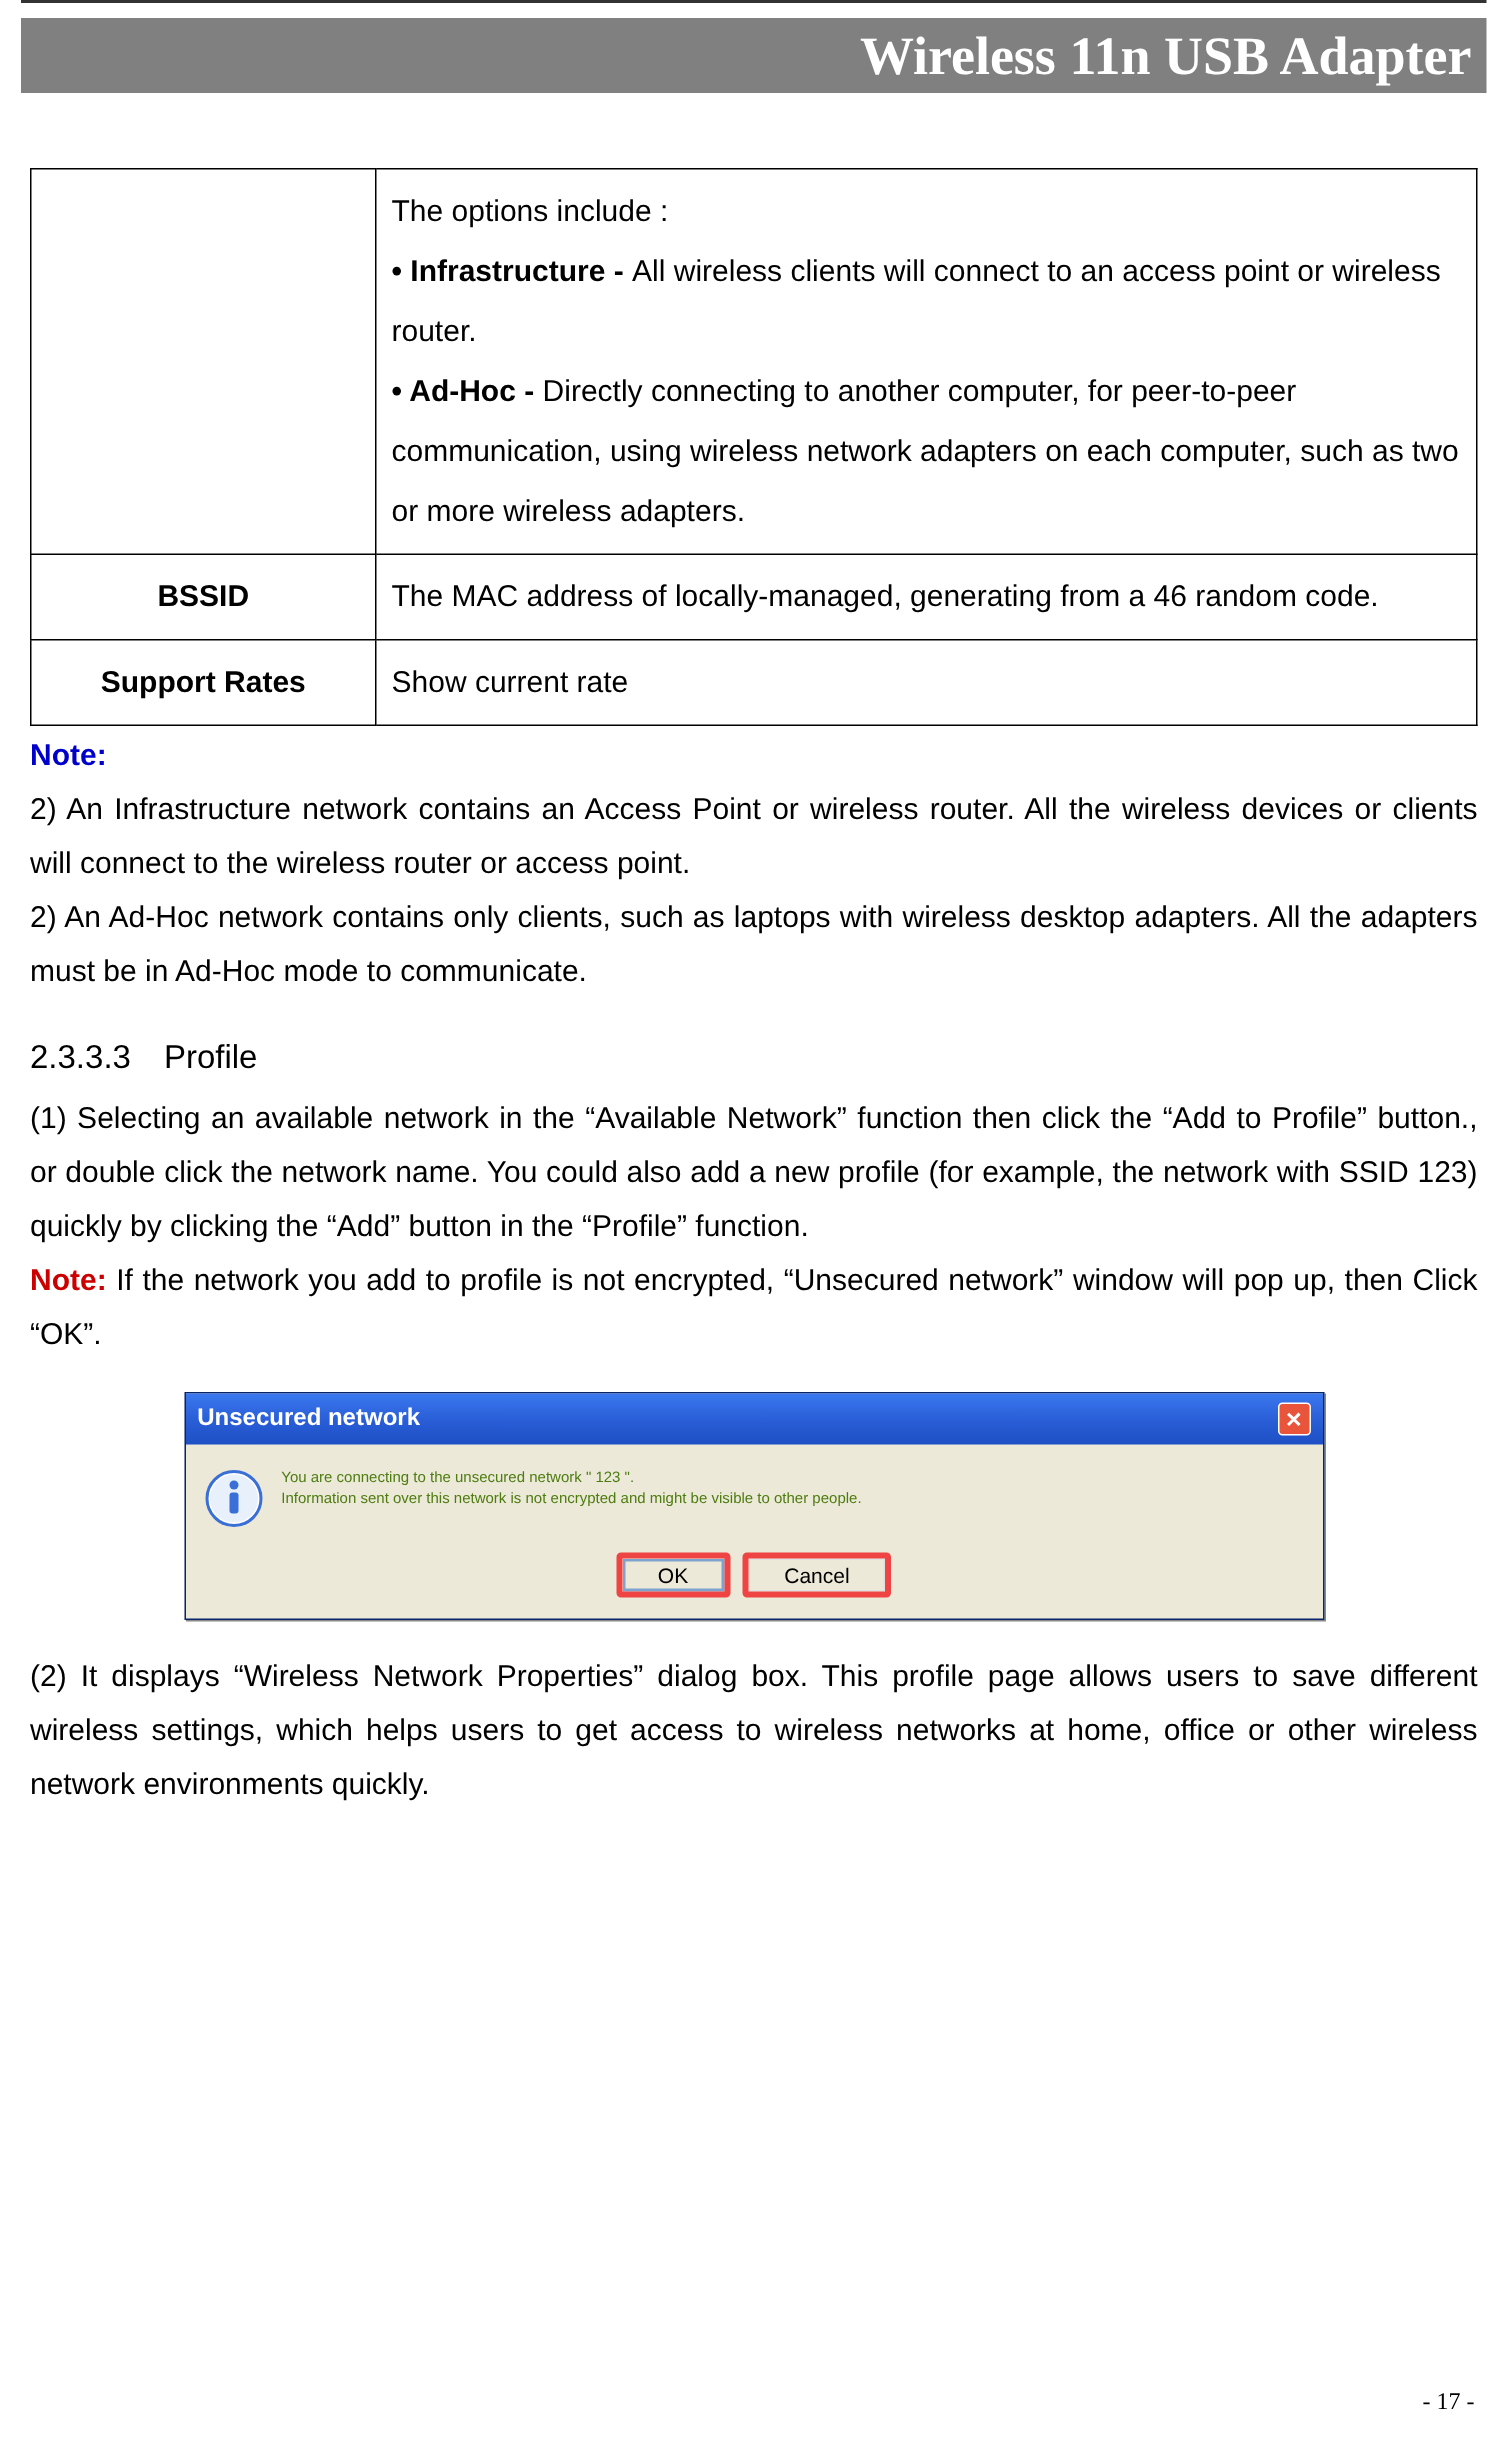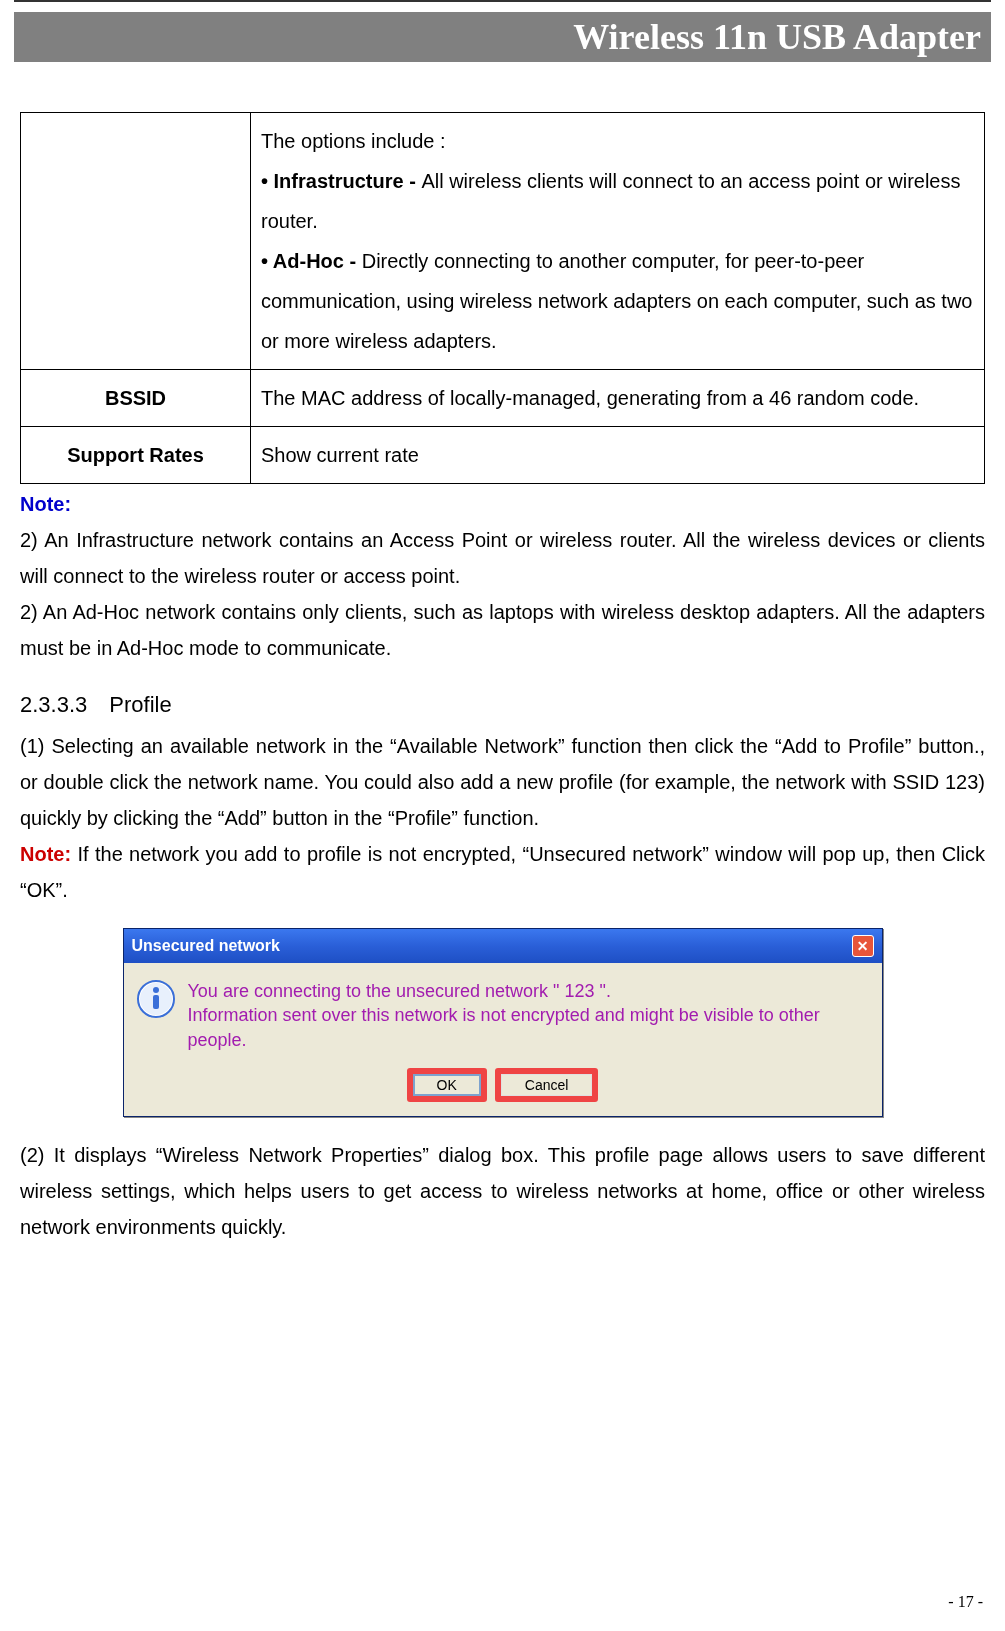--- a/index.html
+++ b/index.html
@@ -115,33 +115,33 @@
       padding: 16px 12px 8px 12px;
       align-items: flex-start;
       gap: 12px;
     }
     .info-icon {
       width: 40px;
       height: 40px;
       flex-shrink: 0;
     }
     .dialog-msg {
-      font-size: 18px;
+      font-size: 10px;
       line-height: 1.35;
-      color: #a21caf;
+      color: #4d7c0f;
     }
     .dialog-buttons {
       display: flex;
       justify-content: center;
       gap: 8px;
       padding: 8px 0 14px 0;
     }
     .win-btn {
       background: #ece9d8;
-      border: 6px solid #ef4444;
+      border: 4px solid #ef4444;
       border-radius: 3px;
       padding: 3px 24px;
       font-size: 14px;
       font-family: Tahoma, sans-serif;
       box-shadow: 0 0 0 1px #e0e0e0 inset;
     }
     .win-btn.default {
       box-shadow: 0 0 0 2px #7da2ce inset;
     }
     .page-number {

